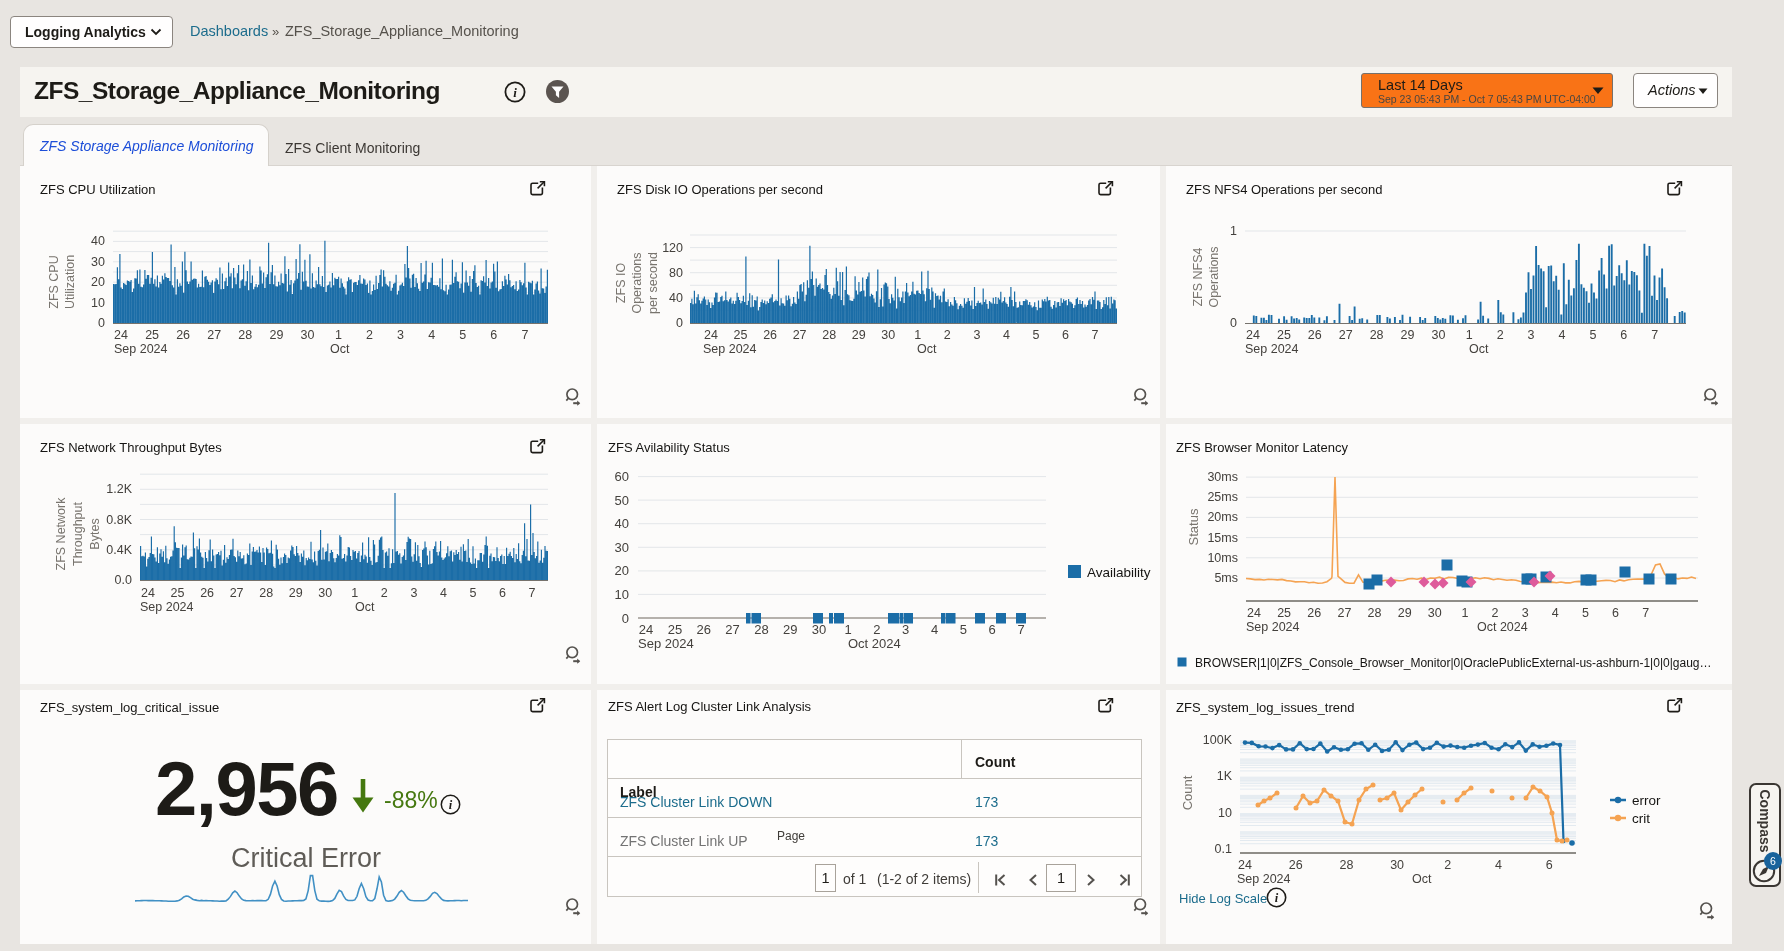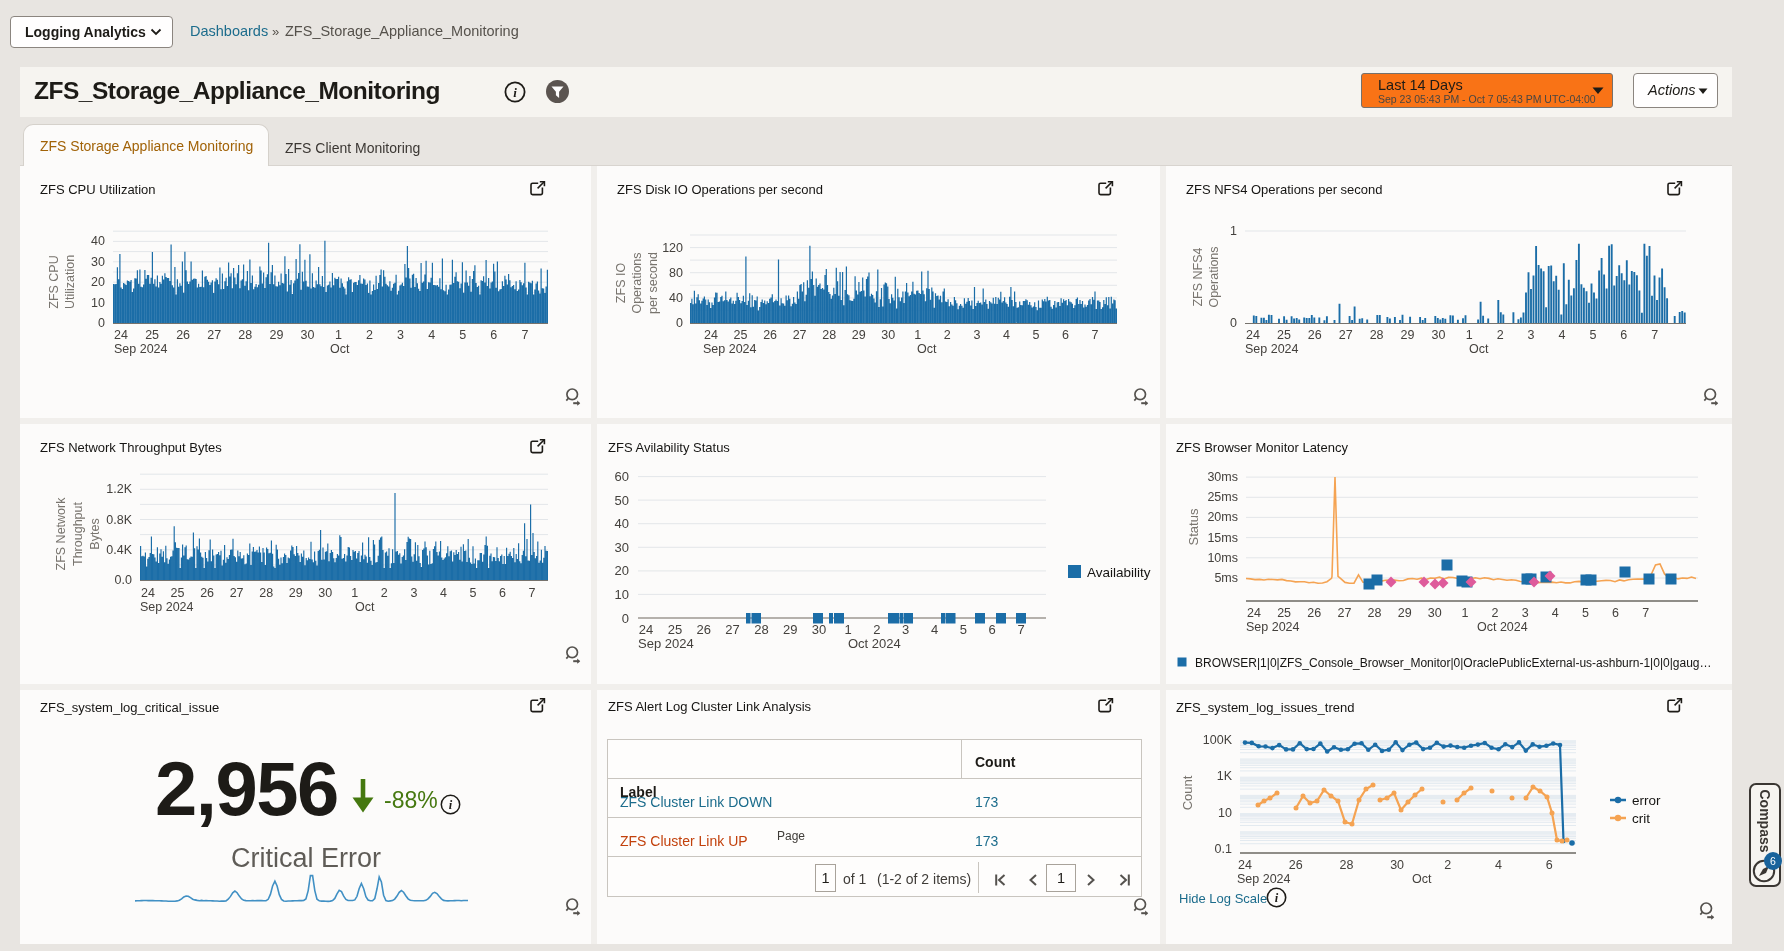--- a/index.html
+++ b/index.html
@@ -39,21 +39,21 @@
 </div>
 <div class="abs" style="left:1633px;top:73px;width:85px;height:35px;background:#fffefe;border:1px solid #8b857f;border-radius:4px;font-style:italic;">
   <span style="position:absolute;left:14px;top:8px;font-size:14.5px;color:#1d1b17;">Actions</span>
   <svg style="position:absolute;right:9px;top:14px" width="10" height="7" viewBox="0 0 10 7">
       <path d="M0.5 0.5 L5 6 L9.5 0.5Z" fill="#1d1b17"></path>
     </svg>
 </div>
 
 <div class="abs" style="left:20px;top:165px;width:1712px;height:1px;background:#d8d4cf;"></div>
 <div class="abs" style="left:23px;top:124px;width:246px;height:42px;background:#fcfbfa;border:1px solid #d5d1cb;border-bottom:none;border-radius:10px 10px 0 0;"></div>
-<span class="abs" style="left:40px;top:138px;font-size:14px;color:#a16207;">ZFS Storage Appliance Monitoring</span>
+<span class="abs" style="left:40px;top:138px;font-size:14px;color:#1d4ed8;font-style:italic;">ZFS Storage Appliance Monitoring</span>
 <span class="abs" style="left:285px;top:140px;font-size:14px;color:#3b3733;">ZFS Client Monitoring</span>
 
 <div class="abs" style="left:20px;top:166px;width:1712px;height:778px;background:#f1efec;"></div>
 
 <div class="abs" style="left:20px;top:166px;width:571px;height:252px;background:#fcfbfa;"></div>
 <div class="abs" style="left:597px;top:166px;width:563px;height:252px;background:#fcfbfa;"></div>
 <div class="abs" style="left:1166px;top:166px;width:566px;height:252px;background:#fcfbfa;"></div>
 <div class="abs" style="left:20px;top:424px;width:571px;height:260px;background:#fcfbfa;"></div>
 <div class="abs" style="left:597px;top:424px;width:563px;height:260px;background:#fcfbfa;"></div>
 <div class="abs" style="left:1166px;top:424px;width:566px;height:260px;background:#fcfbfa;"></div>
@@ -163,21 +163,21 @@
 <span class="abs" style="left:0px;top:843px;width:612px;text-align:center;font-size:27px;color:#5f5c57;">Critical Error</span>
 
 <div class="abs" style="left:607px;top:739px;width:535px;height:158px;border:1px solid #c9c5bf;background:#fefdfc;"></div>
 <div class="abs" style="left:607px;top:739px;width:535px;height:40px;border-bottom:1px solid #c9c5bf;"></div>
 <div class="abs" style="left:961px;top:739px;width:1px;height:40px;background:#c9c5bf;"></div>
 <span class="abs" style="left:620px;top:784px;font-size:14px;font-weight:700;color:#1d1b17;">Label</span>
 <span class="abs" style="left:975px;top:754px;font-size:14px;font-weight:700;color:#1d1b17;">Count</span>
 <span class="abs" style="left:620px;top:794px;font-size:14px;color:#1c6c8c;">ZFS Cluster Link DOWN</span>
 <span class="abs" style="left:975px;top:794px;font-size:14px;color:#1c6c8c;">173</span>
 <div class="abs" style="left:607px;top:817px;width:535px;height:1px;background:#c9c5bf;"></div>
-<span class="abs" style="left:620px;top:833px;font-size:14px;color:#c2410c;">ZFS Cluster Link UP</span>
+<span class="abs" style="left:620px;top:833px;font-size:14px;color:#737373;">ZFS Cluster Link UP</span>
 <span class="abs" style="left:975px;top:833px;font-size:14px;color:#1c6c8c;">173</span>
 <div class="abs" style="left:607px;top:856px;width:535px;height:1px;background:#c9c5bf;"></div>
 <span class="abs" style="left:777px;top:829px;font-size:12px;color:#3f3c38;">Page</span>
 <div class="abs" style="left:815px;top:864px;width:21px;height:28px;border:1px solid #a8a29a;">
     <span style="position:absolute;left:0;top:5px;width:100%;text-align:center;font-size:14.5px;color:#1d1b17;">1</span>
   </div>
 <span class="abs" style="left:843px;top:871px;font-size:14px;color:#3f3c38;">of 1</span>
 <span class="abs" style="left:877px;top:871px;font-size:14px;color:#3f3c38;">(1-2 of 2 items)</span>
 <div class="abs" style="left:978px;top:862px;width:1px;height:31px;background:#c9c5bf;"></div>
 <svg class="abs" style="left:995px;top:874px" width="11" height="12" viewBox="0 0 11 12" fill="none" stroke="#55524e" stroke-width="2">

